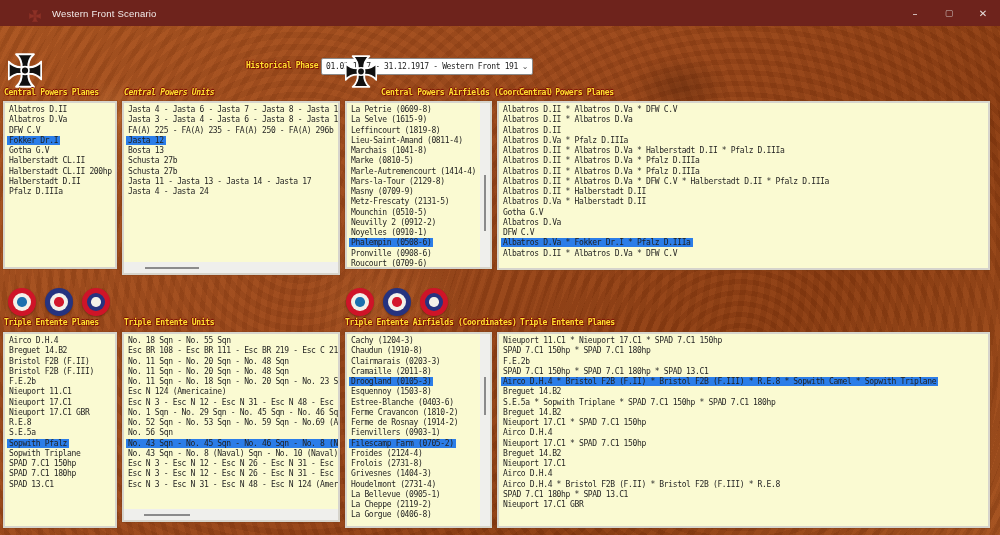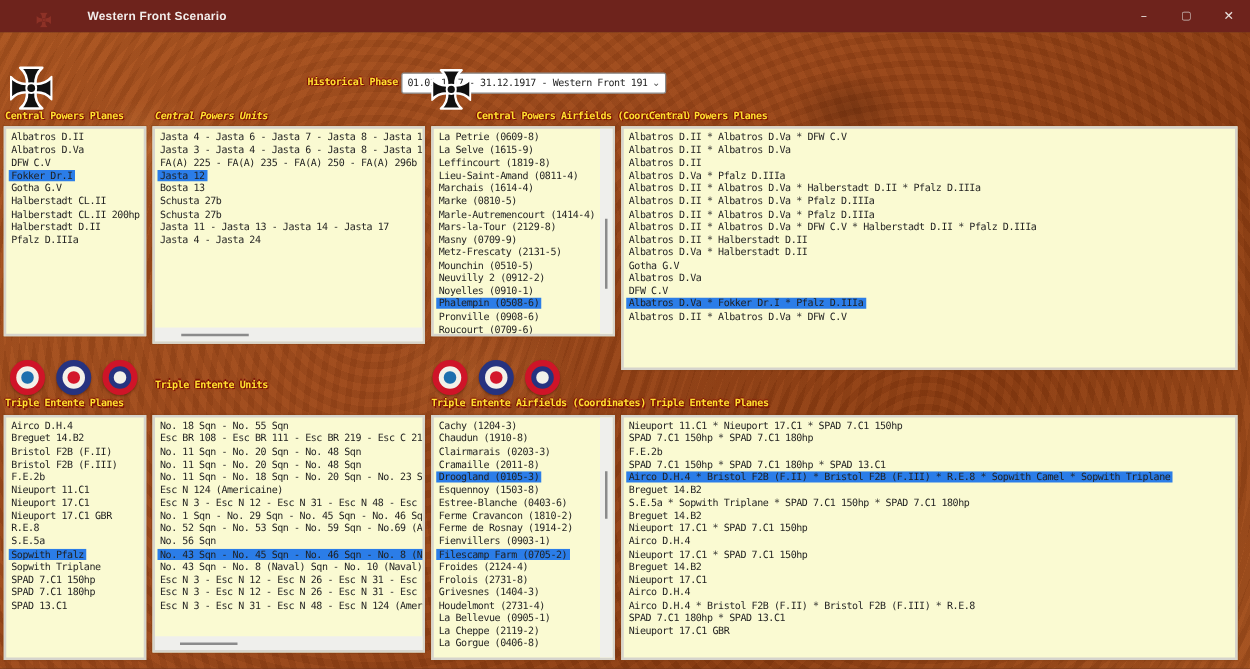--- a/index.html
+++ b/index.html
@@ -3,21 +3,21 @@
 <meta charset="utf-8">
 <style>
   html,body{margin:0;padding:0;background:#222;}
   #app{position:relative;width:1000px;height:535px;overflow:hidden;
        font-family:"DejaVu Sans Mono","Liberation Mono",monospace;}
 
   
   .titlebar{position:absolute;left:0;top:0;width:1000px;height:26px;background:#6e231c;
             display:flex;align-items:center;}
   .apptitle{color:#f2ecea;font-family:"Liberation Sans",sans-serif;font-size:9.5px;
-            margin-left:70px;letter-spacing:.2px;font-weight:bold;}
+            margin-left:52px;letter-spacing:.2px;}
   .appicon{position:absolute;left:29px;top:7px;width:12px;height:12px;}
   .wcontrols{position:absolute;right:0;top:0;height:26px;display:flex;}
   .wbtn{width:34px;height:26px;display:flex;align-items:center;justify-content:center;
         color:#e9e1de;font-family:"DejaVu Sans",sans-serif;font-size:10px;cursor:default;}
   .wbtn.max{font-size:9px;color:#cdbfbb;}
 
   
   .content{position:absolute;left:0;top:26px;width:1000px;height:509px;
     background-color:#9c4a1c;
     background-image:
@@ -161,21 +161,21 @@
           <div class="core"></div>
         </div>
       </div>
 
     <span class="slabel" style="left:4px;top:62px;">Central Powers Planes</span>
     <span class="slabel" style="left:124px;top:62px;font-style:italic;">Central Powers Units</span>
     <span class="slabel" style="left:345px;top:62px;padding-left:36px;">Central Powers Airfields (Coordinates)</span>
     <span class="slabel" style="left:519px;top:62px;">Central Powers Planes</span>
 
     <span class="slabel" style="left:4px;top:292px;">Triple Entente Planes</span>
-    <span class="slabel" style="left:124px;top:277px;">Triple Entente Units</span>
+    <span class="slabel" style="left:124px;top:292px;">Triple Entente Units</span>
     <span class="slabel" style="left:345px;top:292px;">Triple Entente Airfields (Coordinates)</span>
     <span class="slabel" style="left:520px;top:292px;">Triple Entente Planes</span>
 
     <div class="list" style="left:3px;top:75px;width:114px;height:168px;">
       <div class="rows">
           <div class="row"><span class="txt">Albatros D.II</span></div>
           <div class="row"><span class="txt">Albatros D.Va</span></div>
           <div class="row"><span class="txt">DFW C.V</span></div>
           <div class="row"><span class="txt sel">Fokker Dr.I</span></div>
           <div class="row"><span class="txt">Gotha G.V</span></div>
@@ -202,39 +202,39 @@
         <div class="hthumb" style="left:21px;width:54px;"></div>
       </div>
     </div>
 
     <div class="list" style="left:345px;top:75px;width:147px;height:168px;">
       <div class="rows has-v">
           <div class="row"><span class="txt">La Petrie (0609-8)</span></div>
           <div class="row"><span class="txt">La Selve (1615-9)</span></div>
           <div class="row"><span class="txt">Leffincourt (1819-8)</span></div>
           <div class="row"><span class="txt">Lieu-Saint-Amand (0811-4)</span></div>
-          <div class="row"><span class="txt">Marchais (1614-4)</span></div>
+          <div class="row"><span class="txt">Marchais (1041-8)</span></div>
           <div class="row"><span class="txt">Marke (0810-5)</span></div>
           <div class="row"><span class="txt">Marle-Autremencourt (1414-4)</span></div>
           <div class="row"><span class="txt">Mars-la-Tour (2129-8)</span></div>
           <div class="row"><span class="txt">Masny (0709-9)</span></div>
           <div class="row"><span class="txt">Metz-Frescaty (2131-5)</span></div>
           <div class="row"><span class="txt">Mounchin (0510-5)</span></div>
           <div class="row"><span class="txt">Neuvilly 2 (0912-2)</span></div>
           <div class="row"><span class="txt">Noyelles (0910-1)</span></div>
           <div class="row"><span class="txt sel">Phalempin (0508-6)</span></div>
           <div class="row"><span class="txt">Pronville (0908-6)</span></div>
           <div class="row"><span class="txt">Roucourt (0709-6)</span></div>
         </div>
       <div class="vscroll">
         <div class="vthumb" style="top:72px;height:56px;"></div>
       </div>
     </div>
 
-    <div class="list" style="left:497px;top:75px;width:493px;height:195px;">
+    <div class="list" style="left:497px;top:75px;width:493px;height:169px;">
       <div class="rows">
           <div class="row"><span class="txt">Albatros D.II * Albatros D.Va * DFW C.V</span></div>
           <div class="row"><span class="txt">Albatros D.II * Albatros D.Va</span></div>
           <div class="row"><span class="txt">Albatros D.II</span></div>
           <div class="row"><span class="txt">Albatros D.Va * Pfalz D.IIIa</span></div>
           <div class="row"><span class="txt">Albatros D.II * Albatros D.Va * Halberstadt D.II * Pfalz D.IIIa</span></div>
           <div class="row"><span class="txt">Albatros D.II * Albatros D.Va * Pfalz D.IIIa</span></div>
           <div class="row"><span class="txt">Albatros D.II * Albatros D.Va * Pfalz D.IIIa</span></div>
           <div class="row"><span class="txt">Albatros D.II * Albatros D.Va * DFW C.V * Halberstadt D.II * Pfalz D.IIIa</span></div>
           <div class="row"><span class="txt">Albatros D.II * Halberstadt D.II</span></div>

